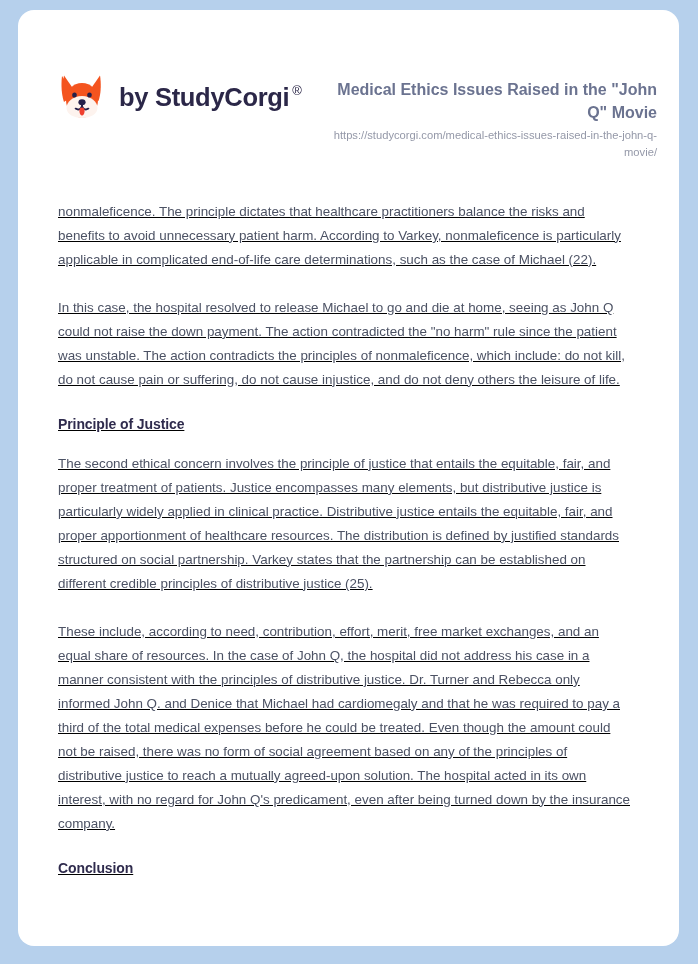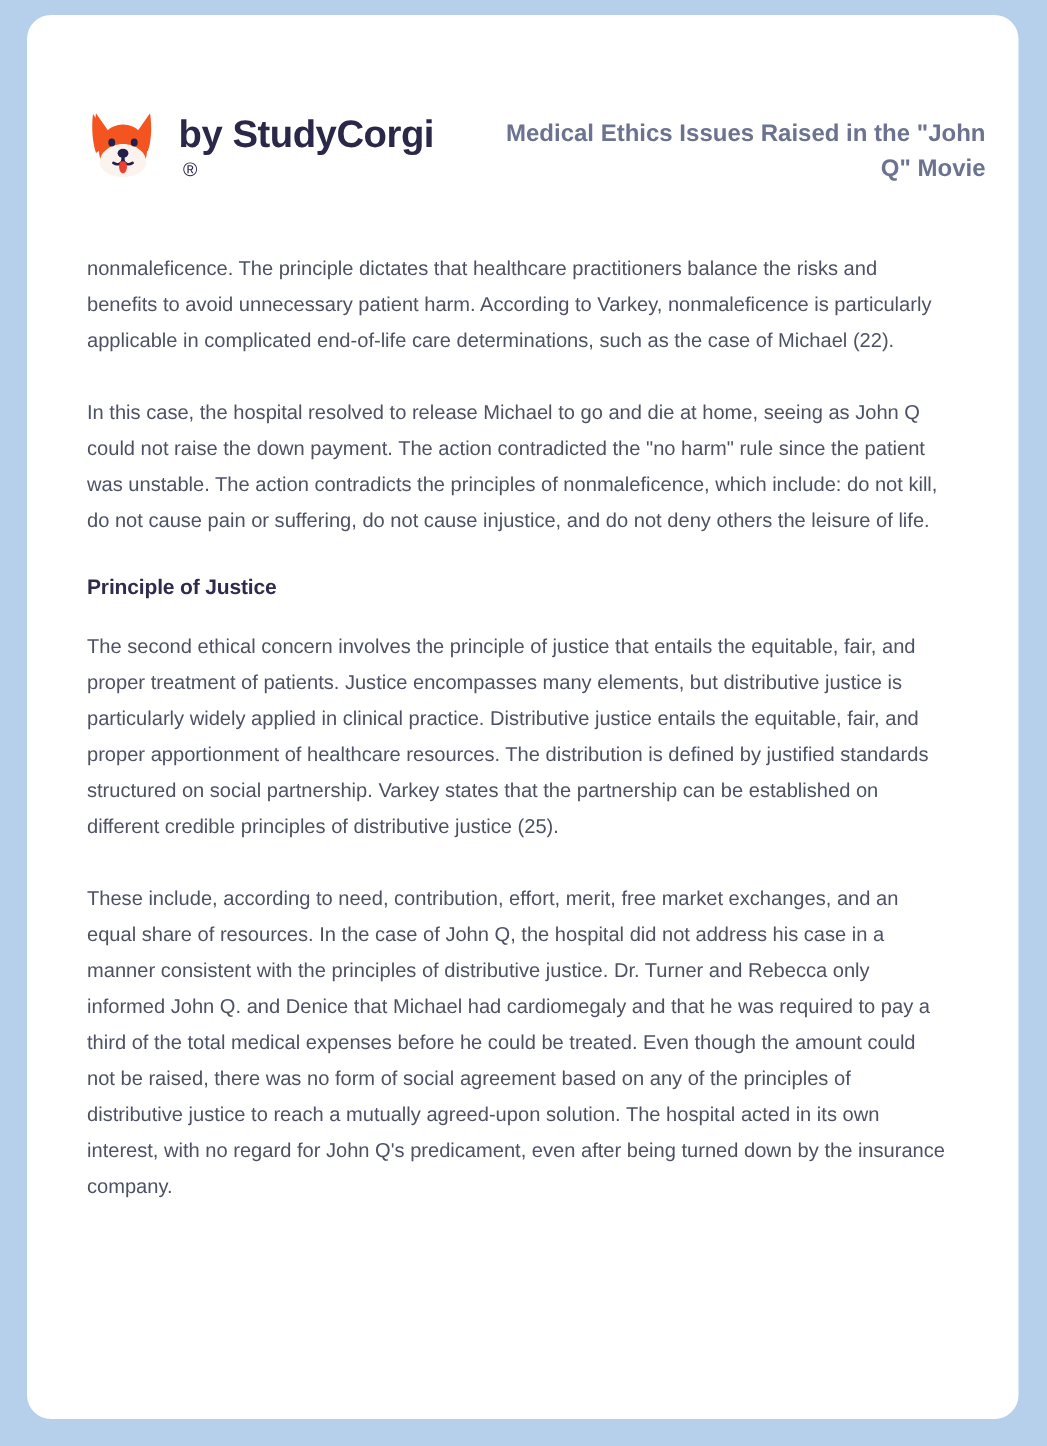--- a/index.html
+++ b/index.html
@@ -45,21 +45,20 @@
     display: block;
   }
   .brand-text {
     font-size: 25.5px;
     font-weight: bold;
     color: #2b2748;
     letter-spacing: -0.3px;
     white-space: nowrap;
     display: flex;
     align-items: flex-start;
-    flex-direction: column;
   }
   .brand-reg {
     font-size: 13px;
     font-weight: normal;
     line-height: 1;
     margin-left: 3px;
     margin-top: 1px;
   }
   .doc-meta {
     text-align: right;
@@ -76,20 +75,21 @@
   .doc-url {
     font-size: 11.2px;
     color: #9498a8;
     line-height: 1.45;
     margin: 0;
     word-break: break-all;
   }
   
   .doc-body {
     padding: 40px 47px 0 40px;
+    text-decoration: underline;
   }
   .para {
     font-size: 13.4px;
     line-height: 24px;
     color: #4c5264;
     margin: 0 0 24px 0;
     text-align: left;
   }
   .para:last-child {
     margin-bottom: 0;
@@ -128,25 +128,27 @@
         <path d="M24 33.5 C26 33.5 26.6 35 26.6 37 C26.6 39.6 25.4 41.6 24 41.6 C22.6 41.6 21.4 39.6 21.4 37 C21.4 35 22 33.5 24 33.5 Z" fill="#ef3f2e"></path>
       </svg>
       <span class="brand-text">
           <span>by StudyCorgi</span>
           <span class="brand-reg">®</span>
         </span>
     </div>
 
     <div class="doc-meta">
       <p class="doc-title">Medical Ethics Issues Raised in the "John Q" Movie</p>
+      <p class="doc-url">https://studycorgi.com/medical-ethics-issues-raised-in-the-john-q-movie/</p>
     </div>
 
   </div>
 
   <div class="doc-body">
       <p class="para">nonmaleficence. The principle dictates that healthcare practitioners balance the risks and benefits to avoid unnecessary patient harm. According to Varkey, nonmaleficence is particularly applicable in complicated end-of-life care determinations, such as the case of Michael (22).</p>
       <p class="para">In this case, the hospital resolved to release Michael to go and die at home, seeing as John Q could not raise the down payment. The action contradicted the "no harm" rule since the patient was unstable. The action contradicts the principles of nonmaleficence, which include: do not kill, do not cause pain or suffering, do not cause injustice, and do not deny others the leisure of life.</p>
       <h2 class="section-heading">Principle of Justice</h2>
       <p class="para">The second ethical concern involves the principle of justice that entails the equitable, fair, and proper treatment of patients. Justice encompasses many elements, but distributive justice is particularly widely applied in clinical practice. Distributive justice entails the equitable, fair, and proper apportionment of healthcare resources. The distribution is defined by justified standards structured on social partnership. Varkey states that the partnership can be established on different credible principles of distributive justice (25).</p>
       <p class="para">These include, according to need, contribution, effort, merit, free market exchanges, and an equal share of resources. In the case of John Q, the hospital did not address his case in a manner consistent with the principles of distributive justice. Dr. Turner and Rebecca only informed John Q. and Denice that Michael had cardiomegaly and that he was required to pay a third of the total medical expenses before he could be treated. Even though the amount could not be raised, there was no form of social agreement based on any of the principles of distributive justice to reach a mutually agreed-upon solution. The hospital acted in its own interest, with no regard for John Q's predicament, even after being turned down by the insurance company.</p>
+      <h2 class="section-heading heading-conclusion">Conclusion</h2>
     </div>
 
 </div>
 
 </body></html>

